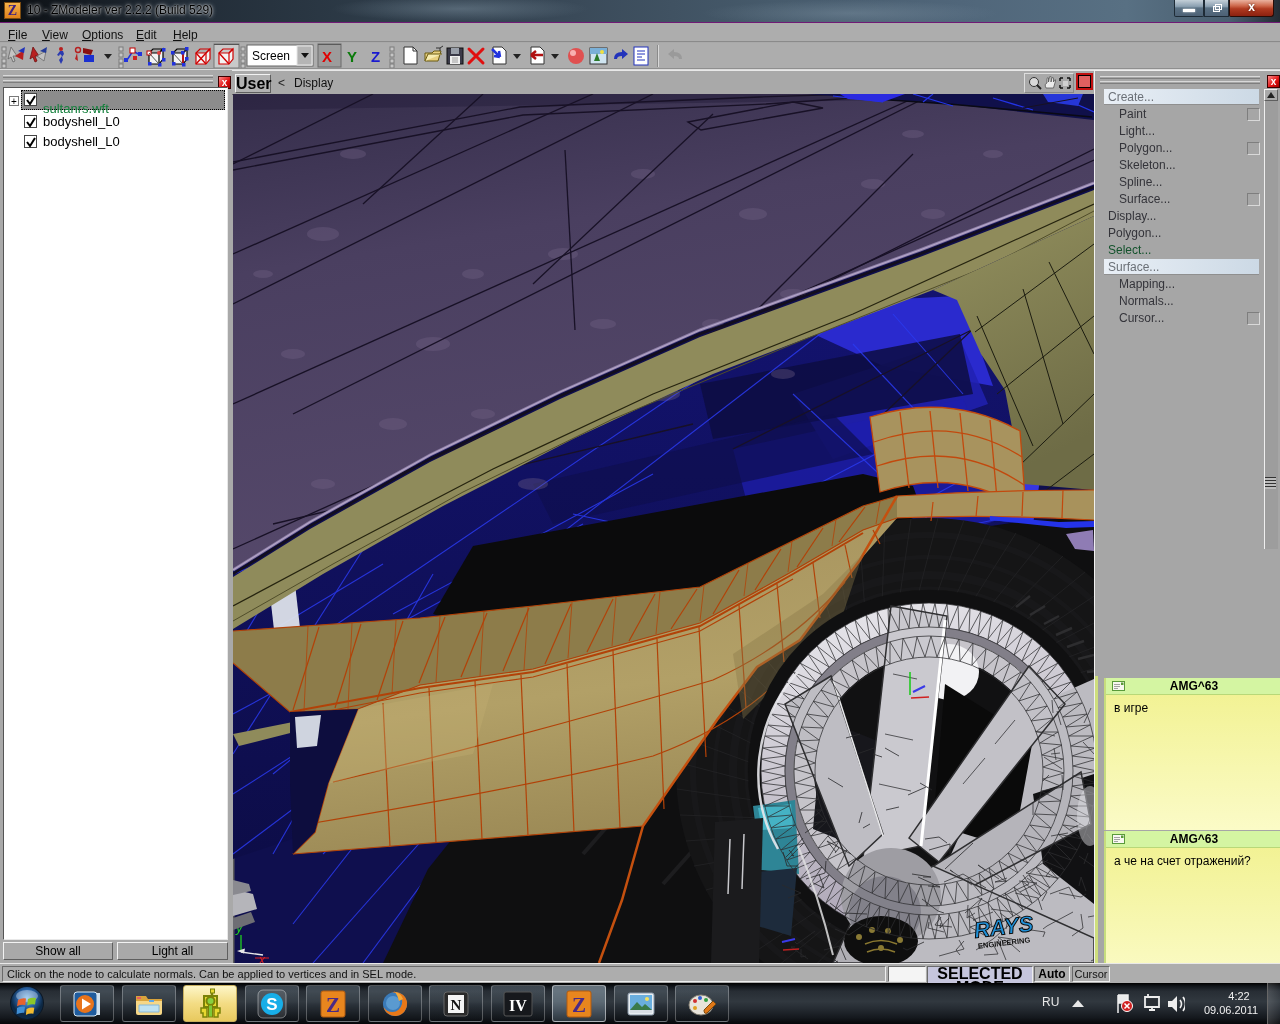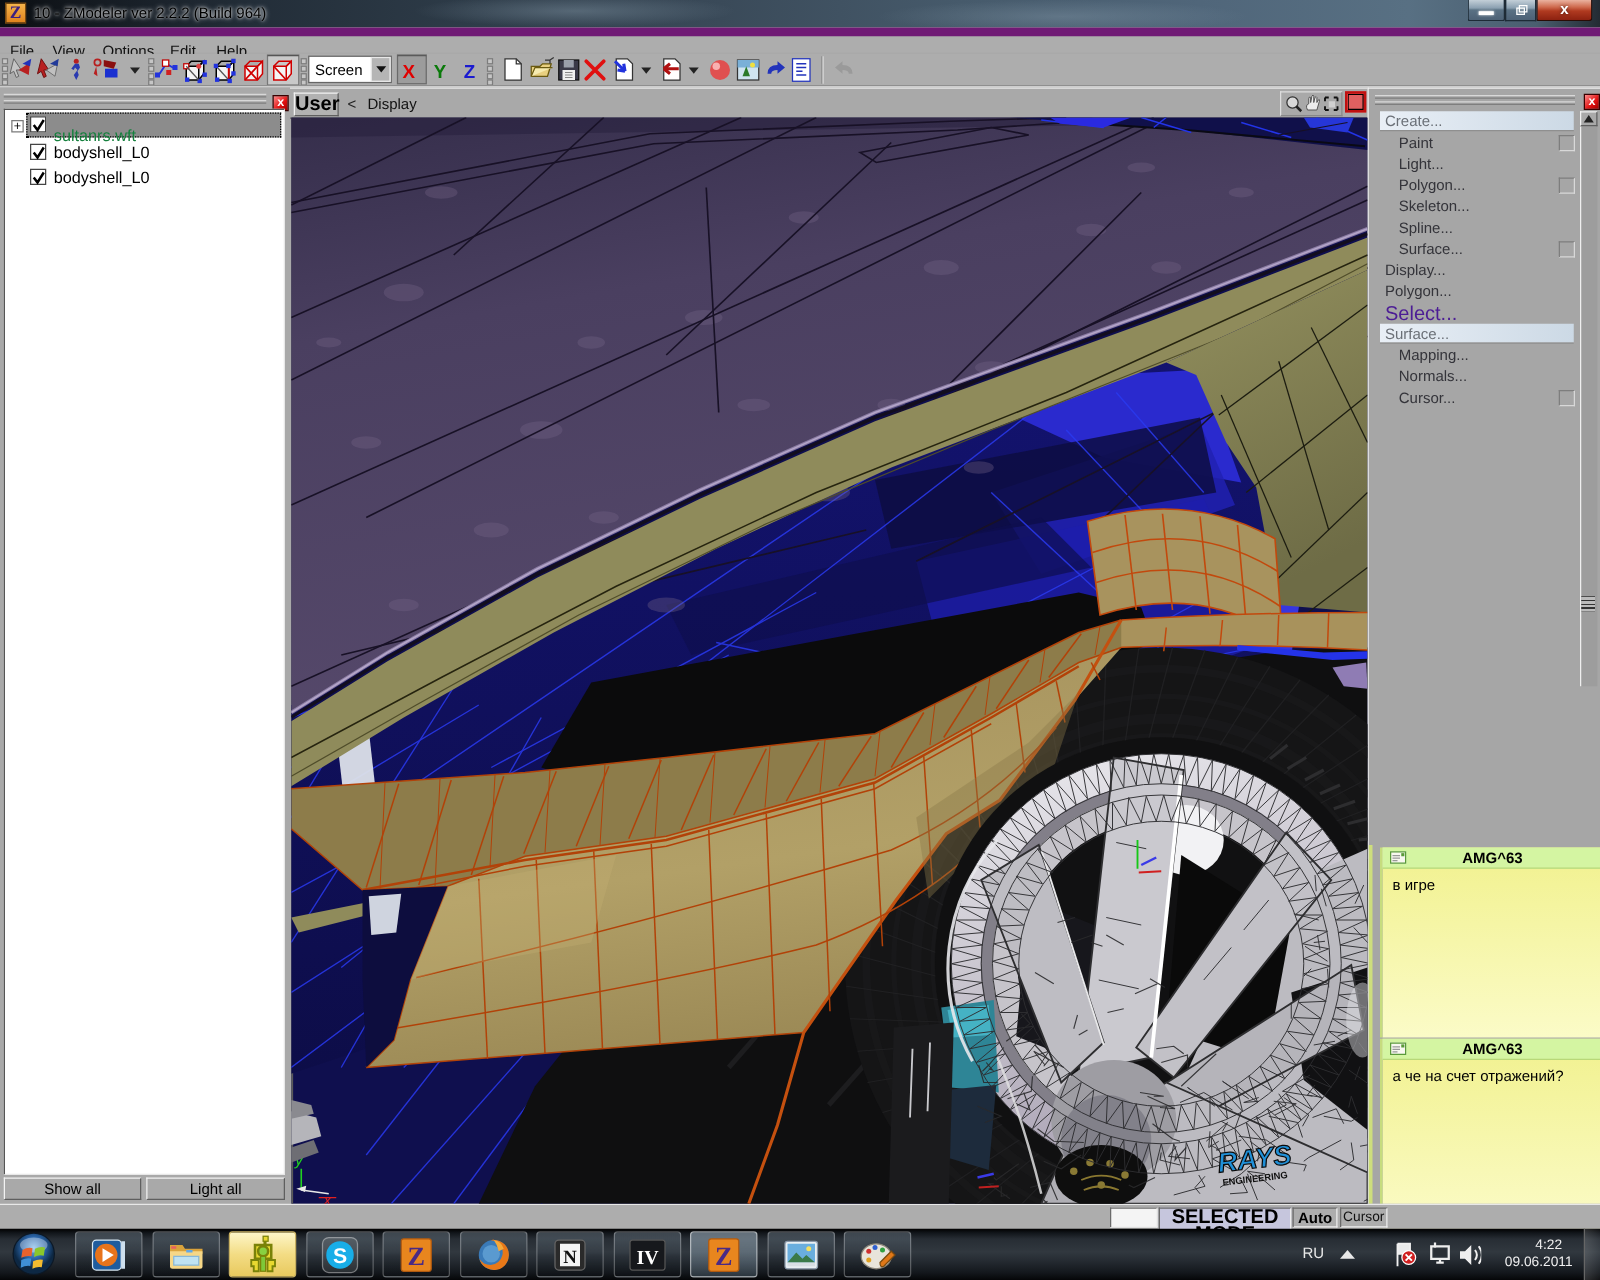--- a/index.html
+++ b/index.html
@@ -6,32 +6,32 @@
 .ras{border-top:1px solid #f2f2f2;border-left:1px solid #f2f2f2;border-right:1px solid #5f5f5f;border-bottom:1px solid #5f5f5f}
 .sun{border-top:1px solid #6a6a6a;border-left:1px solid #6a6a6a;border-right:1px solid #eeeeee;border-bottom:1px solid #eeeeee}
 .redx{background:linear-gradient(135deg,#ff8a8a,#e01010 60%,#a00000);border:1px solid #3a0000;color:#fff;font-weight:bold;text-align:center;line-height:11px;font-size:10px}
 </style></head>
 <body>
 
 <div class="abs" style="left:0;top:0;width:1280px;height:22px;background:linear-gradient(90deg,#0b0e12 0%,#151b22 6%,#232e39 16%,#2e3c49 30%,#3a4a59 45%,#465a6b 60%,#50667a 75%,#587083 88%,#4a5f70 96%,#232b33 100%)">
  <div class="abs" style="left:330px;top:0;width:260px;height:22px;background:radial-gradient(ellipse at 50% 40%,rgba(130,150,165,.45),rgba(0,0,0,0) 70%)"></div>
  <div class="abs" style="left:700px;top:0;width:300px;height:22px;background:radial-gradient(ellipse at 50% 60%,rgba(150,170,185,.3),rgba(0,0,0,0) 70%)"></div>
  <div class="abs" style="left:4px;top:2px;width:17px;height:17px;background:linear-gradient(180deg,#f5b34a,#e0821d);border:1px solid #7a4a10;color:#3d2080;font-weight:bold;font-size:14px;text-align:center;line-height:15px;font-family:'Liberation Serif',serif">Z</div>
- <div class="abs" style="left:27px;top:3px;font-size:12px;color:#000;text-shadow:0 0 4px rgba(255,255,255,.9),0 0 2px rgba(255,255,255,.8)">10 - ZModeler ver 2.2.2 (Build 964)</div>
+ <div class="abs" style="left:27px;top:3px;font-size:12px;color:#000;text-shadow:0 0 4px rgba(255,255,255,.9),0 0 2px rgba(255,255,255,.8)">10 - ZModeler ver 2.2.2 (Build 529)</div>
  <div class="abs" style="left:1174px;top:0;width:30px;height:17px;background:linear-gradient(180deg,#c3cfd8 0%,#8ba0b1 40%,#5a7184 50%,#4d6175 100%);border:1px solid #1e2b36;border-top:none;border-radius:0 0 2px 2px">
    <div class="abs" style="left:8px;top:9px;width:12px;height:3px;background:#fff;box-shadow:0 0 2px #fff"></div>
     </div>
  <div class="abs" style="left:1204px;top:0;width:25px;height:17px;background:linear-gradient(180deg,#c3cfd8 0%,#8ba0b1 40%,#5a7184 50%,#4d6175 100%);border:1px solid #1e2b36;border-top:none">
    <div class="abs" style="left:8px;top:6px;width:7px;height:6px;border:1px solid #fff;background:rgba(255,255,255,.2)"></div>
    <div class="abs" style="left:10px;top:4px;width:7px;height:6px;border:1px solid #fff"></div>
     </div>
  <div class="abs" style="left:1229px;top:0;width:45px;height:17px;background:linear-gradient(180deg,#eab29f 0%,#cf6b4f 35%,#b03a20 55%,#8c2110 100%);border:1px solid #2a0c06;border-top:none;border-radius:0 0 3px 2px;color:#fff;font-weight:bold;font-size:12px;text-align:center;line-height:15px;text-shadow:0 0 3px rgba(0,0,0,.6)">x</div>
 </div>
 
-<div class="abs" style="left:0;top:22px;width:1280px;height:20px;background:#adadad;border-top:7px solid #701a75;font-size:12px;color:#111">
+<div class="abs" style="left:0;top:22px;width:1280px;height:20px;background:#adadad;border-top:1px solid #701a75;font-size:12px;color:#111">
     <div class="abs" style="left:8px;top:5px"><span style="text-decoration:underline">F</span>ile</div>
     <div class="abs" style="left:42px;top:5px"><span style="text-decoration:underline">V</span>iew</div>
     <div class="abs" style="left:82px;top:5px"><span style="text-decoration:underline">O</span>ptions</div>
     <div class="abs" style="left:136px;top:5px"><span style="text-decoration:underline">E</span>dit</div>
     <div class="abs" style="left:173px;top:5px"><span style="text-decoration:underline">H</span>elp</div>
 <div class="abs" style="left:0;top:18px;width:1280px;height:1px;background:#8a8a8a"></div>
   </div>
 <svg class="abs" style="left:0;top:43px" width="760" height="26" viewBox="0 0 760 26">
     <rect x="0" y="0" width="760" height="26" fill="#adadad"></rect>
     <rect x="2" y="4" width="4" height="4" fill="#c6c6c6" stroke="#7d7d7d" stroke-width="1"></rect>
@@ -202,21 +202,21 @@
     <div class="abs" style="left:152px;top:37px;width:13px;height:13px;background:#a6a6a6;border:1px solid #7e7e7e;border-right-color:#d8d8d8;border-bottom-color:#d8d8d8"></div>
     <div class="abs" style="left:24px;top:53px;font-size:12px;color:#34343a">Light...</div>
     <div class="abs" style="left:24px;top:70px;font-size:12px;color:#34343a">Polygon...</div>
     <div class="abs" style="left:152px;top:71px;width:13px;height:13px;background:#a6a6a6;border:1px solid #7e7e7e;border-right-color:#d8d8d8;border-bottom-color:#d8d8d8"></div>
     <div class="abs" style="left:24px;top:87px;font-size:12px;color:#34343a">Skeleton...</div>
     <div class="abs" style="left:24px;top:104px;font-size:12px;color:#34343a">Spline...</div>
     <div class="abs" style="left:24px;top:121px;font-size:12px;color:#34343a">Surface...</div>
     <div class="abs" style="left:152px;top:122px;width:13px;height:13px;background:#a6a6a6;border:1px solid #7e7e7e;border-right-color:#d8d8d8;border-bottom-color:#d8d8d8"></div>
     <div class="abs" style="left:13px;top:138px;font-size:12px;color:#34343a">Display...</div>
     <div class="abs" style="left:13px;top:155px;font-size:12px;color:#34343a">Polygon...</div>
-    <div class="abs" style="left:13px;top:172px;font-size:16px;color:#4c1d95">Select...</div>
+    <div class="abs" style="left:13px;top:172px;font-size:12px;color:#14532d">Select...</div>
     <div class="abs" style="left:9px;top:188px;width:155px;height:16px;background:linear-gradient(90deg,#e9eff6,#ccd9e5);border-bottom:1px solid #8f8f8f"></div>
     <div class="abs" style="left:13px;top:189px;font-size:12px;color:#6b7077">Surface...</div>
     <div class="abs" style="left:24px;top:206px;font-size:12px;color:#34343a">Mapping...</div>
     <div class="abs" style="left:24px;top:223px;font-size:12px;color:#34343a">Normals...</div>
     <div class="abs" style="left:24px;top:240px;font-size:12px;color:#34343a">Cursor...</div>
     <div class="abs" style="left:152px;top:241px;width:13px;height:13px;background:#a6a6a6;border:1px solid #7e7e7e;border-right-color:#d8d8d8;border-bottom-color:#d8d8d8"></div>
     <div class="abs" style="left:169px;top:18px;width:14px;height:460px;background:#9d9d9d;border-left:1px solid #efefef"></div>
     <div class="abs ras" style="left:169px;top:18px;width:14px;height:12px;background:#a9a9a9"></div>
     <svg class="abs" style="left:169px;top:18px" width="14" height="12">
       <path d="M7,3 l4,6 -8,0 Z" fill="#222"></path>
@@ -240,20 +240,21 @@
    <div class="abs" style="left:6px;top:3px;width:13px;height:10px;background:#f8f8f0;border:1px solid #5a9a3a"></div>
    <svg class="abs" style="left:6px;top:3px" width="13" height="10">
         <path d="M2,3.5 h6 M2,5.5 h6 M2,7.5 h4" stroke="#999" stroke-width="0.9"></path>
         <rect x="9" y="1.5" width="2.5" height="2.5" fill="#5a9a3a"></rect>
       </svg>
    <div class="abs" style="left:0;top:1px;width:176px;text-align:center;font-weight:bold;font-size:12px;color:#000">AMG^63</div>
  </div>
  <div class="abs" style="left:8px;top:23px;font-size:12px;color:#000">а че на счет отражений?</div>
 </div>
 <div class="abs" style="left:0;top:963px;width:1280px;height:20px;background:#adadad;border-top:1px solid #e8e8e8">
+ <div class="abs sun" style="left:2px;top:2px;width:884px;height:16px;font-size:11px;color:#111;line-height:14px;padding-left:4px">Click on the node to calculate normals. Can be applied to vertices and in SEL mode.</div>
  <div class="abs sun" style="left:888px;top:2px;width:38px;height:16px;background:#f4f4f4"></div>
  <div class="abs sun" style="left:927px;top:2px;width:106px;height:28px;background:#c6c6dd;font-size:16px;font-weight:bold;color:#000;text-align:center;line-height:14px">SELECTED MODE</div>
  <div class="abs sun" style="left:1034px;top:2px;width:36px;height:16px;font-size:12px;font-weight:bold;color:#000;text-align:center;line-height:14px">Auto</div>
  <div class="abs sun" style="left:1072px;top:2px;width:38px;height:16px;font-size:11px;color:#111;text-align:center;line-height:14px">Cursor</div>
 </div>
 <div class="abs" style="left:0;top:983px;width:1280px;height:41px;background:linear-gradient(180deg,#000 0%,#11151a 8%,#272d34 20%,#31383f 45%,#272d34 60%,#14181d 85%,#050608 100%)">
     <svg class="abs" style="left:5px;top:0px" width="44" height="41">
 <circle cx="22" cy="20" r="17" fill="#0c1826"></circle>
       <circle cx="22" cy="20" r="16" fill="url(#orbg)"></circle>
 <defs>

